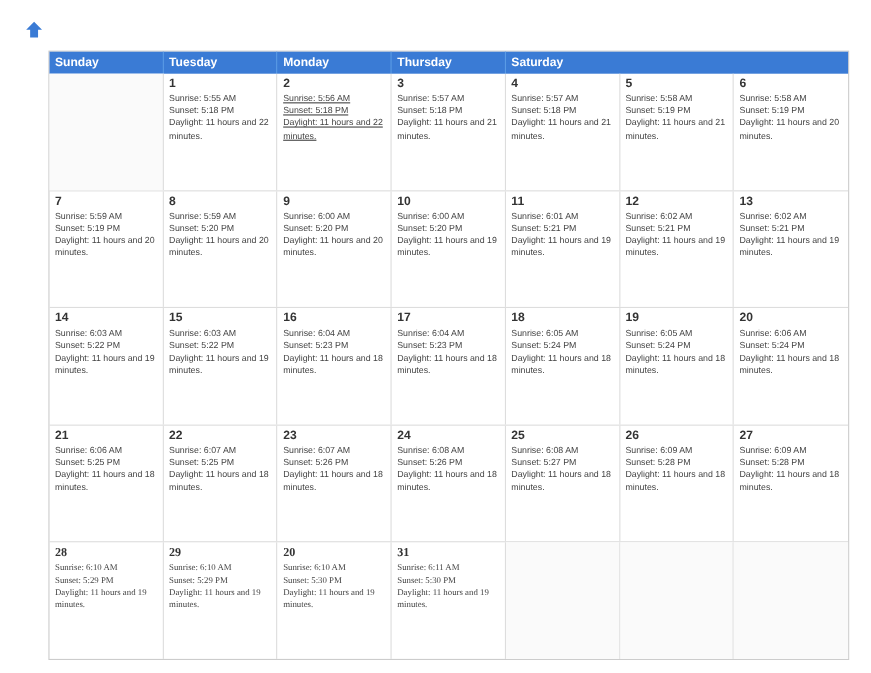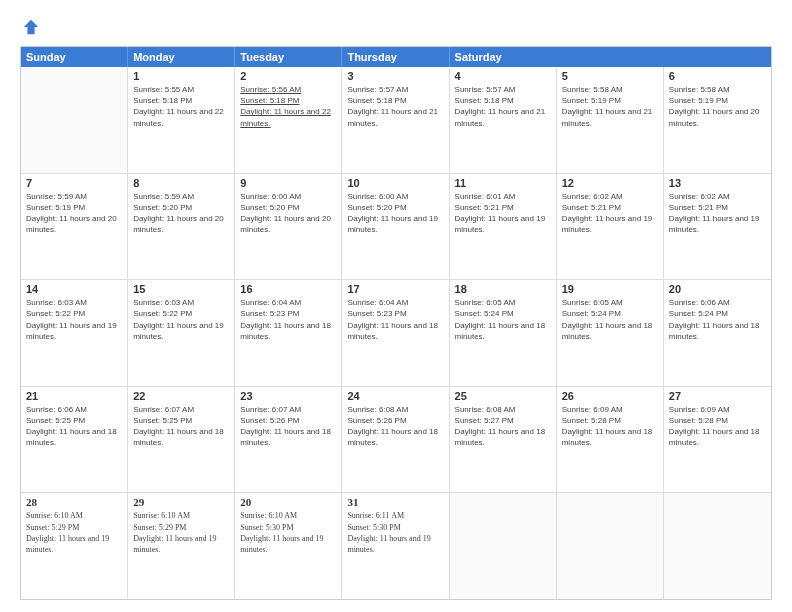--- a/index.html
+++ b/index.html
@@ -58,20 +58,21 @@
     }
     .location {
       font-size: 14px;
       color: #555;
     }
     .calendar {
       flex: 1;
       display: flex;
       flex-direction: column;
       border: 1px solid #ccc;
+      margin-left: 24px;
     }
     .cal-header {
       display: grid;
       grid-template-columns: repeat(7, 1fr);
       background: #3a7bd5;
     }
     .cal-header-cell {
       color: #fff;
       font-size: 11px;
       font-weight: bold;
@@ -140,22 +141,22 @@
     </div>
     <div class="title-block">
       <div class="month-title"></div>
       <div class="location"></div>
     </div>
   </div>
 
   <div class="calendar">
     <div class="cal-header">
     <div class="cal-header-cell">Sunday</div>
+        <div class="cal-header-cell">Tuesday</div>
         <div class="cal-header-cell">Monday</div>
-        <div class="cal-header-cell">Tuesday</div>
         <div class="cal-header-cell">Thursday</div>
         <div class="cal-header-cell">Saturday</div>
       </div>
     <div class="cal-body">
     <div class="cal-row">
           <div class="cal-cell empty"></div>
           <div class="cal-cell">
             <div class="day-num">1</div>
             <div class="day-info" style="white-space: pre-line;">Sunrise: 5:55 AM
 Sunset: 5:18 PM

